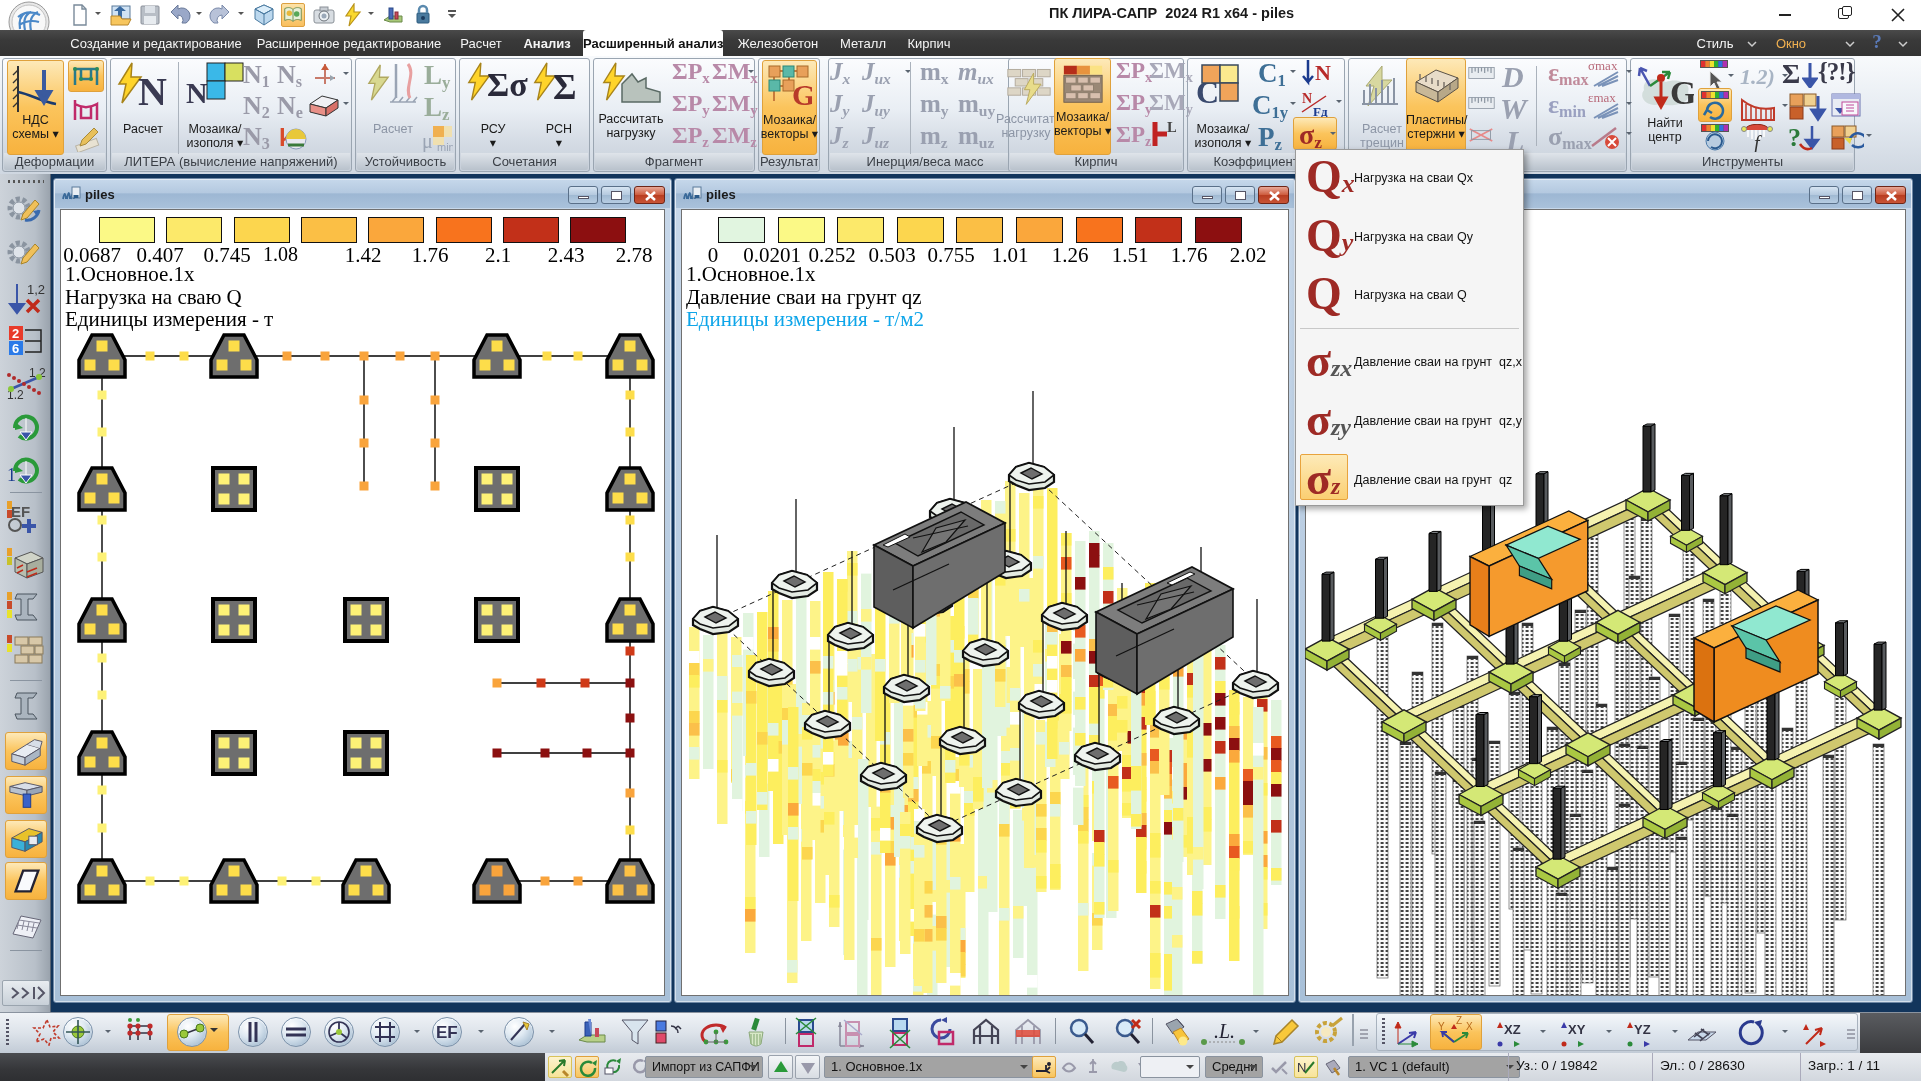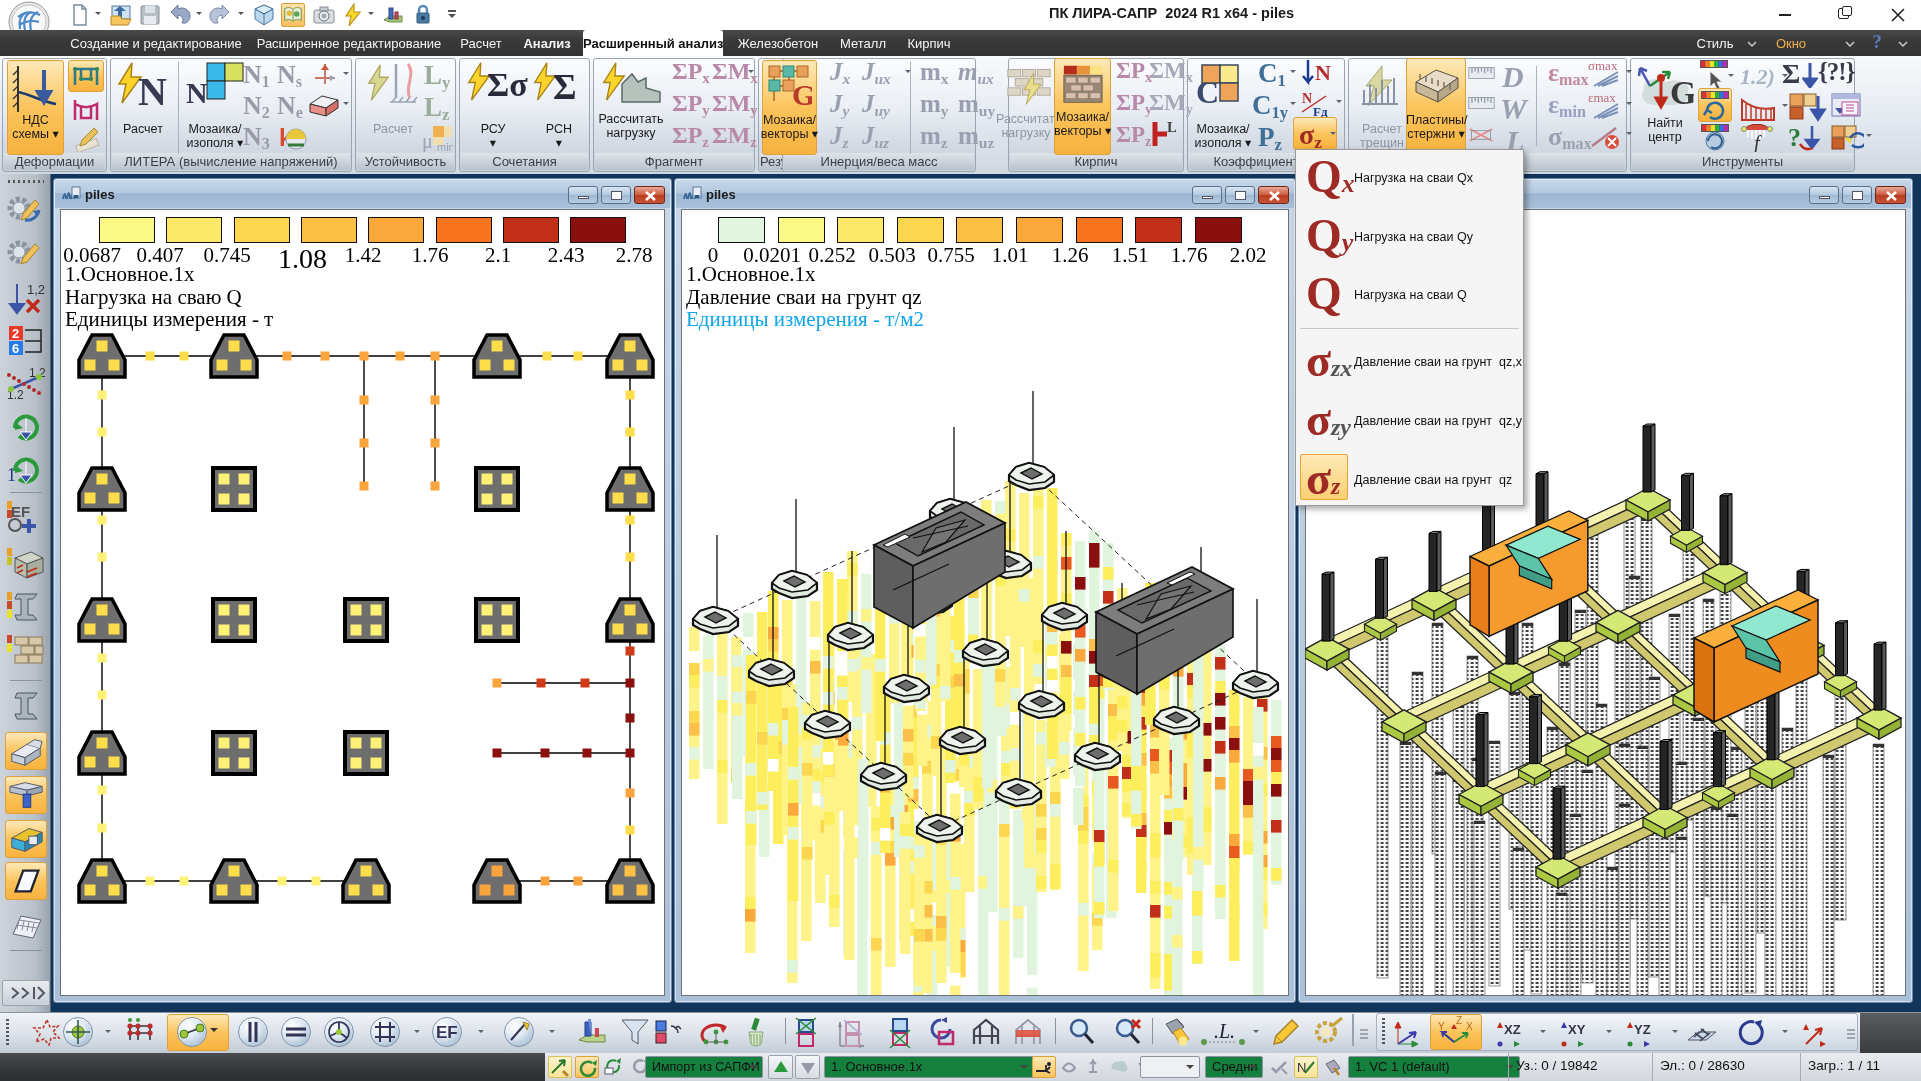--- a/index.html
+++ b/index.html
@@ -29,21 +29,21 @@
 .wcontent{position:absolute;background:#ffffff;border:1px solid #707070;}
 .wbtn{position:absolute;width:30px;height:18px;border-radius:3px;border:1px solid #5a7089;
   background:linear-gradient(#d7e5f2,#b4c9de 50%,#9fb9d2 50%,#b7cde2);}
 .wbtn-close{background:linear-gradient(#e8a898,#cd5a3c 50%,#b83c20 50%,#c85436);border-color:#6e2516;}
 #btoolbar{left:0;top:1012px;width:1921px;height:41px;background:linear-gradient(#f0f3f7,#dde3ea 50%,#c2cbd6);border-top:1px solid #8a939f;}
 .circ{position:absolute;top:1017px;width:30px;height:30px;border-radius:50%;
   background:radial-gradient(circle at 35% 30%,#ffffff,#dfe9f2 40%,#b8cbdc 70%,#8fa9c0);
   border:1px solid #7c92aa;box-shadow:inset 0 1px 2px #fff;}
 #statusrow{left:0;top:1053px;width:1921px;height:28px;background:linear-gradient(#e8ebef,#d2d7de);}
 .sdark{background:linear-gradient(#4a4c50,#353639 60%,#2e2f32);}
-.combo{position:absolute;height:22px;background:#15803d;border:1px solid #8a939f;border-radius:2px;
+.combo{position:absolute;height:22px;background:#a3a3a3;border:1px solid #8a939f;border-radius:2px;
   font-size:13px;color:#111;line-height:20px;padding-left:6px;}
 .combo:after{content:"";position:absolute;right:5px;top:8px;border:4px solid transparent;border-top-color:#444;}
 .sbtn{position:absolute;height:24px;border:1px solid #9aa2ad;border-radius:2px;background:linear-gradient(#f4f6f8,#d8dde3);}
 .menu{position:absolute;background:#f5f5f5;border:1px solid #9a9a9a;box-shadow:3px 3px 6px rgba(0,0,0,.35);}
 .mlabel{position:absolute;font-size:12.5px;color:#111;white-space:nowrap;}
 .mglyph{position:absolute;font-family:"Liberation Serif",serif;font-weight:bold;color:#9e2a25;}
 </style>
 </head><body>
 <div class="abs" id="titlebar"></div>
 <svg class="abs" style="left:8px;top:1px;" width="42" height="42">
@@ -147,21 +147,21 @@
   </div>
 <div class="rgroup" style="left:459px;width:131px;">
     <div class="rglabel">Сочетания</div>
   </div>
 <div class="rgroup" style="left:593px;width:162px;">
     <div class="rglabel">Фрагмент</div>
   </div>
 <div class="rgroup" style="left:758px;width:62px;">
     <div class="rglabel">Результат</div>
   </div>
-<div class="rgroup" style="left:782px;width:194px;">
+<div class="rgroup" style="left:828px;width:194px;">
     <div class="rglabel">Инерция/веса масс</div>
   </div>
 <div class="rgroup" style="left:1008px;width:176px;">
     <div class="rglabel">Кирпич</div>
   </div>
 <div class="rgroup" style="left:1187px;width:158px;">
     <div class="rglabel">Коэффициенты п</div>
   </div>
 <div class="rgroup" style="left:1348px;width:279px;">
     <div class="rglabel"></div>
@@ -677,21 +677,21 @@
 <div class="abs" style="left:166px;top:217px;width:56px;height:26px;background:#fce96a;border:1.6px solid #111;"></div>
 <div class="abs" style="left:234px;top:217px;width:56px;height:26px;background:#fcd64e;border:1.6px solid #111;"></div>
 <div class="abs" style="left:301px;top:217px;width:56px;height:26px;background:#fbbf45;border:1.6px solid #111;"></div>
 <div class="abs" style="left:368px;top:217px;width:56px;height:26px;background:#faa73c;border:1.6px solid #111;"></div>
 <div class="abs" style="left:436px;top:217px;width:56px;height:26px;background:#f8731d;border:1.6px solid #111;"></div>
 <div class="abs" style="left:503px;top:217px;width:56px;height:26px;background:#c23019;border:1.6px solid #111;"></div>
 <div class="abs" style="left:570px;top:217px;width:56px;height:26px;background:#8c0f10;border:1.6px solid #111;"></div>
 <div class="abs serif" style="left:60px;top:243px;width:64px;text-align:center;font-size:21px;color:#000;">0.0687</div>
 <div class="abs serif" style="left:128px;top:243px;width:64px;text-align:center;font-size:21px;color:#000;">0.407</div>
 <div class="abs serif" style="left:195px;top:243px;width:64px;text-align:center;font-size:21px;color:#000;">0.745</div>
-<div class="abs serif" style="left:263px;top:243px;width:64px;text-align:right;font-size:28px;color:#000;">1.08</div>
+<div class="abs serif" style="left:263px;top:243px;width:64px;text-align:left;font-size:20px;color:#000;">1.08</div>
 <div class="abs serif" style="left:331px;top:243px;width:64px;text-align:center;font-size:21px;color:#000;">1.42</div>
 <div class="abs serif" style="left:398px;top:243px;width:64px;text-align:center;font-size:21px;color:#000;">1.76</div>
 <div class="abs serif" style="left:466px;top:243px;width:64px;text-align:center;font-size:21px;color:#000;">2.1</div>
 <div class="abs serif" style="left:534px;top:243px;width:64px;text-align:center;font-size:21px;color:#000;">2.43</div>
 <div class="abs serif" style="left:602px;top:243px;width:64px;text-align:center;font-size:21px;color:#000;">2.78</div>
 <div class="abs" style="left:718px;top:217px;width:47px;height:26px;background:#e1f5e0;border:1.6px solid #111;"></div>
 <div class="abs" style="left:778px;top:217px;width:47px;height:26px;background:#fbf986;border:1.6px solid #111;"></div>
 <div class="abs" style="left:837px;top:217px;width:47px;height:26px;background:#fce96a;border:1.6px solid #111;"></div>
 <div class="abs" style="left:897px;top:217px;width:47px;height:26px;background:#fcd64e;border:1.6px solid #111;"></div>
 <div class="abs" style="left:956px;top:217px;width:47px;height:26px;background:#fbbf45;border:1.6px solid #111;"></div>

